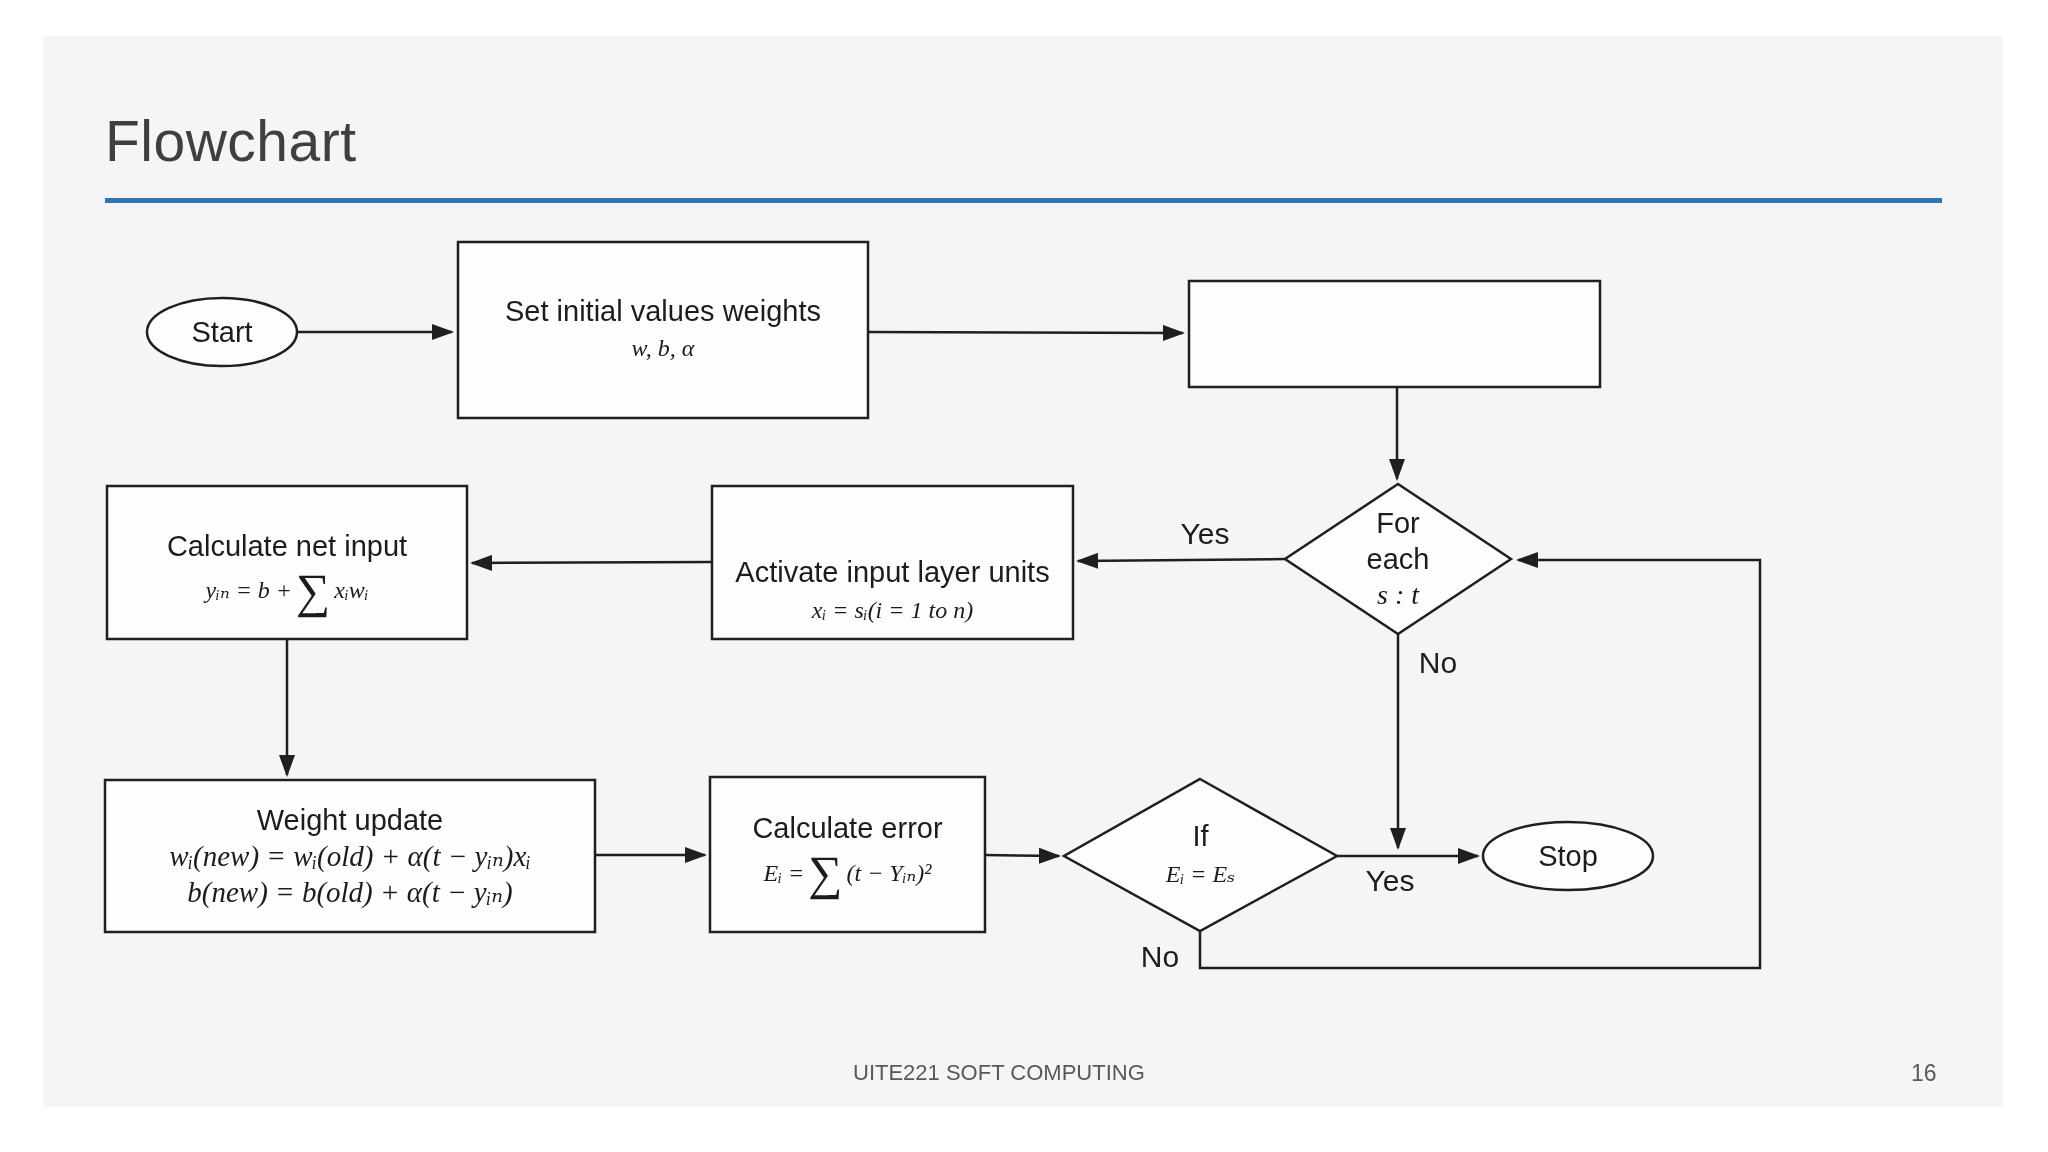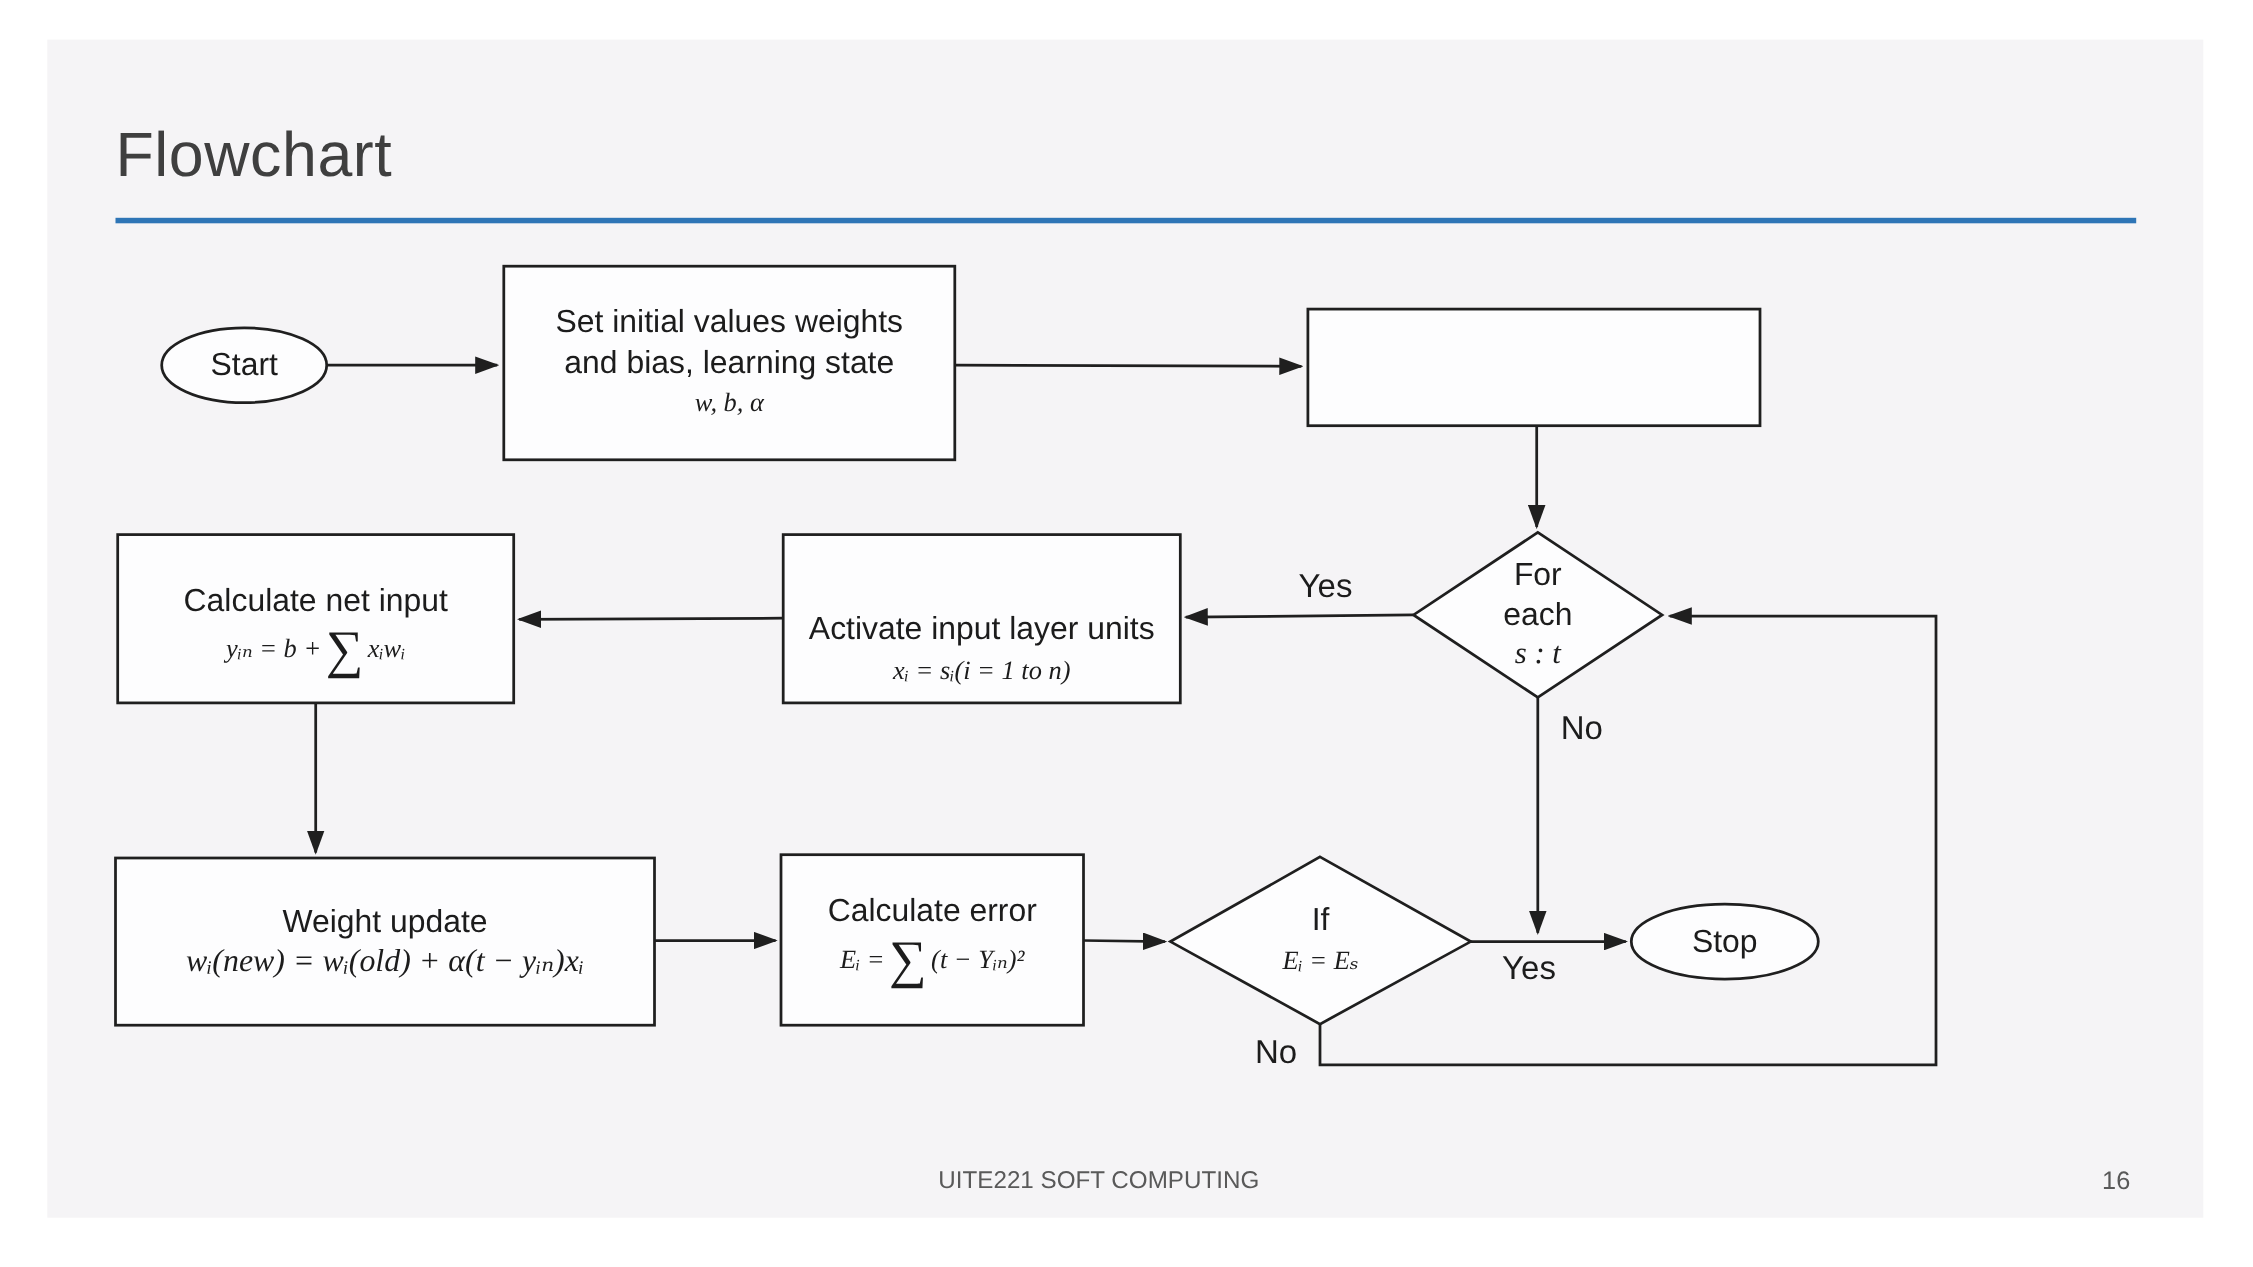--- a/index.html
+++ b/index.html
@@ -66,21 +66,20 @@
     <rect x="105" y="780" width="490" height="152"></rect>
     <rect x="710" y="777" width="275" height="155"></rect>
     <polygon points="1200,779 1337,856 1200,931 1064,856"></polygon>
     <ellipse cx="1568" cy="856" rx="85" ry="34"></ellipse>
   </svg>
 
   <div class="ov" style="left:147px; top:298px; width:150px; height:68px;">Start</div>
 
   <div class="ov" style="left:458px; top:242px; width:410px; height:176px;">
     <div>Set initial values weights</div>
-    <div>and bias, learning state</div>
     <div class="math">w, b, α</div>
   </div>
 
 
   <div class="ov" style="left:1285px; top:484px; width:226px; height:150px; line-height:36px;">
     <div>For</div>
     <div>each</div>
     <div class="math" style="font-size:28px;">s : t</div>
   </div>
 
@@ -94,20 +93,21 @@
     <div class="mrow">
       <span class="math">yᵢₙ = b +</span>
       <span class="sigma">∑</span>
       <span class="math">xᵢwᵢ</span>
     </div>
   </div>
 
   <div class="ov" style="left:105px; top:780px; width:490px; height:152px; line-height:36px;">
     <div>Weight update</div>
     <div class="math" style="font-size:29px;">wᵢ(new) = wᵢ(old) + α(t − yᵢₙ)xᵢ</div>
+    <div class="math" style="font-size:29px;">b(new) = b(old) + α(t − yᵢₙ)</div>
   </div>
 
   <div class="ov" style="left:710px; top:777px; width:275px; height:155px;align-items:center;">
     <div>Calculate error</div>
     <div class="mrow">
       <span class="math">Eᵢ =</span>
       <span class="sigma">∑</span>
       <span class="math">(t − Yᵢₙ)²</span>
     </div>
   </div>

